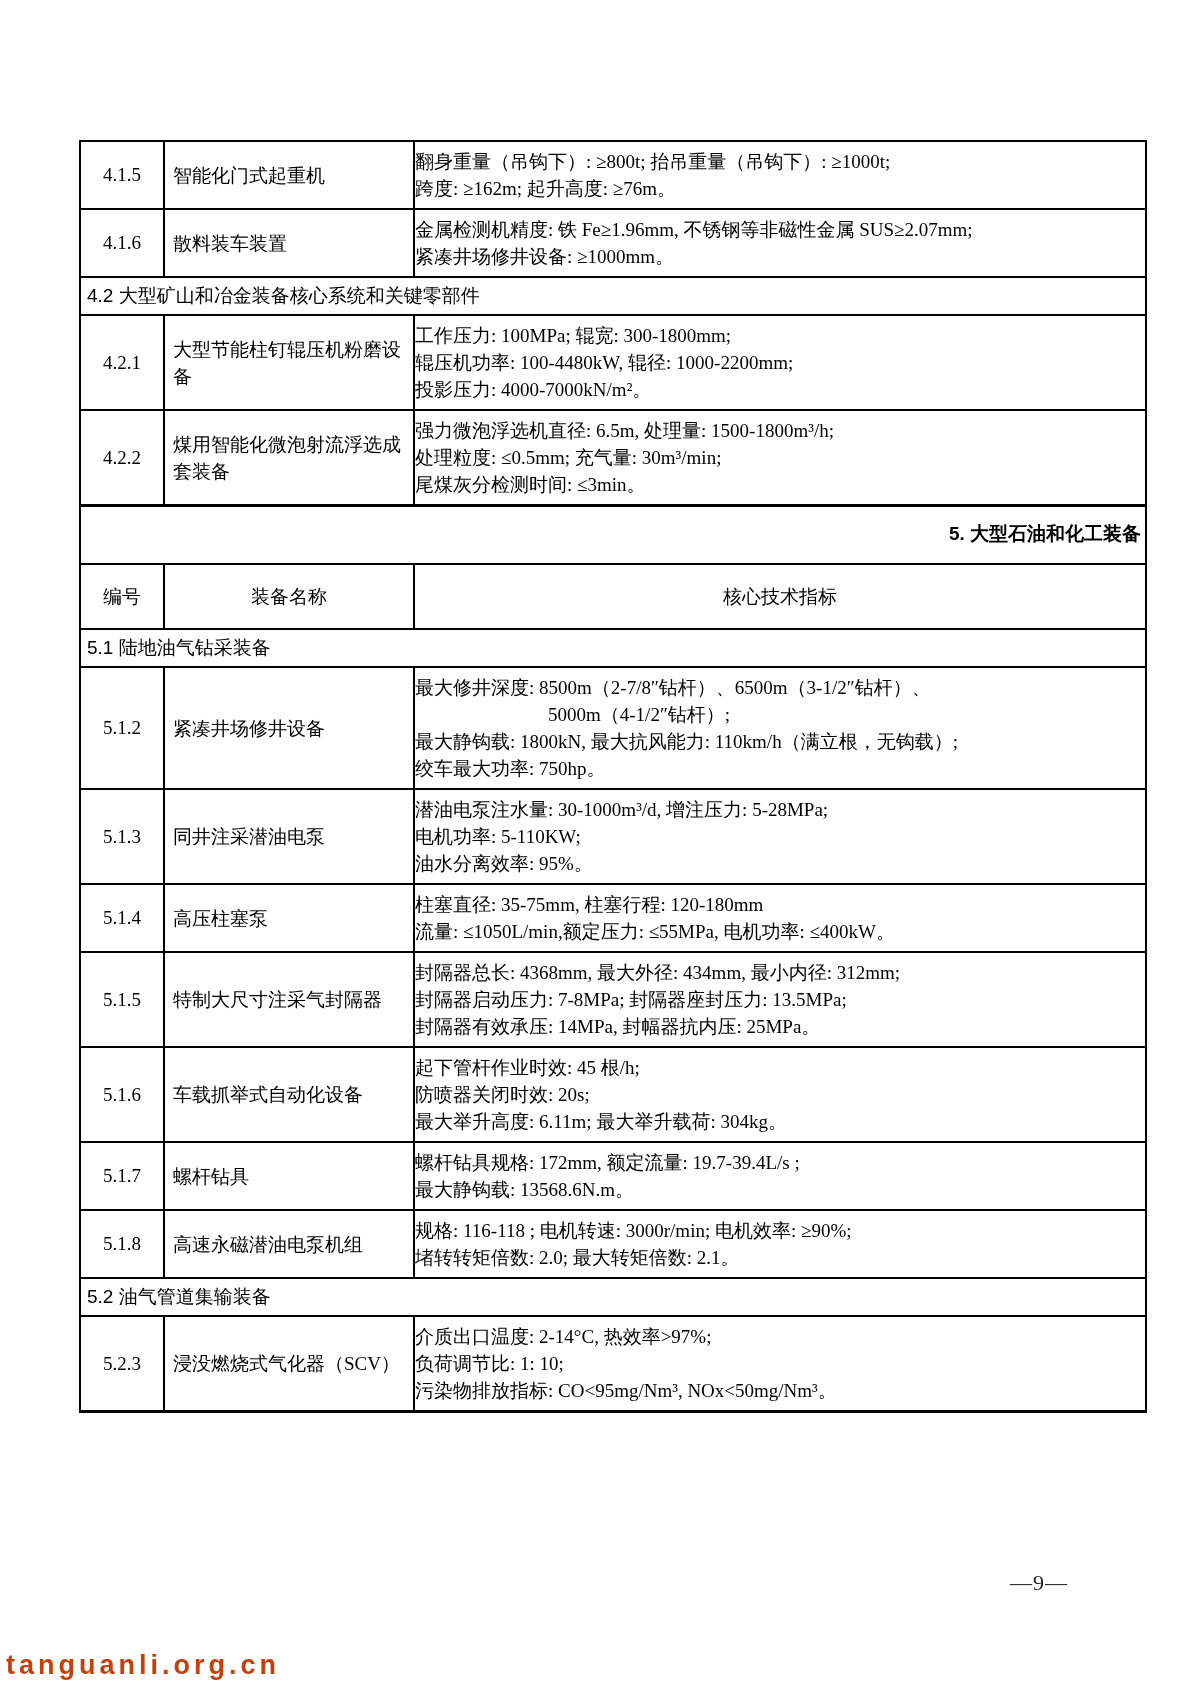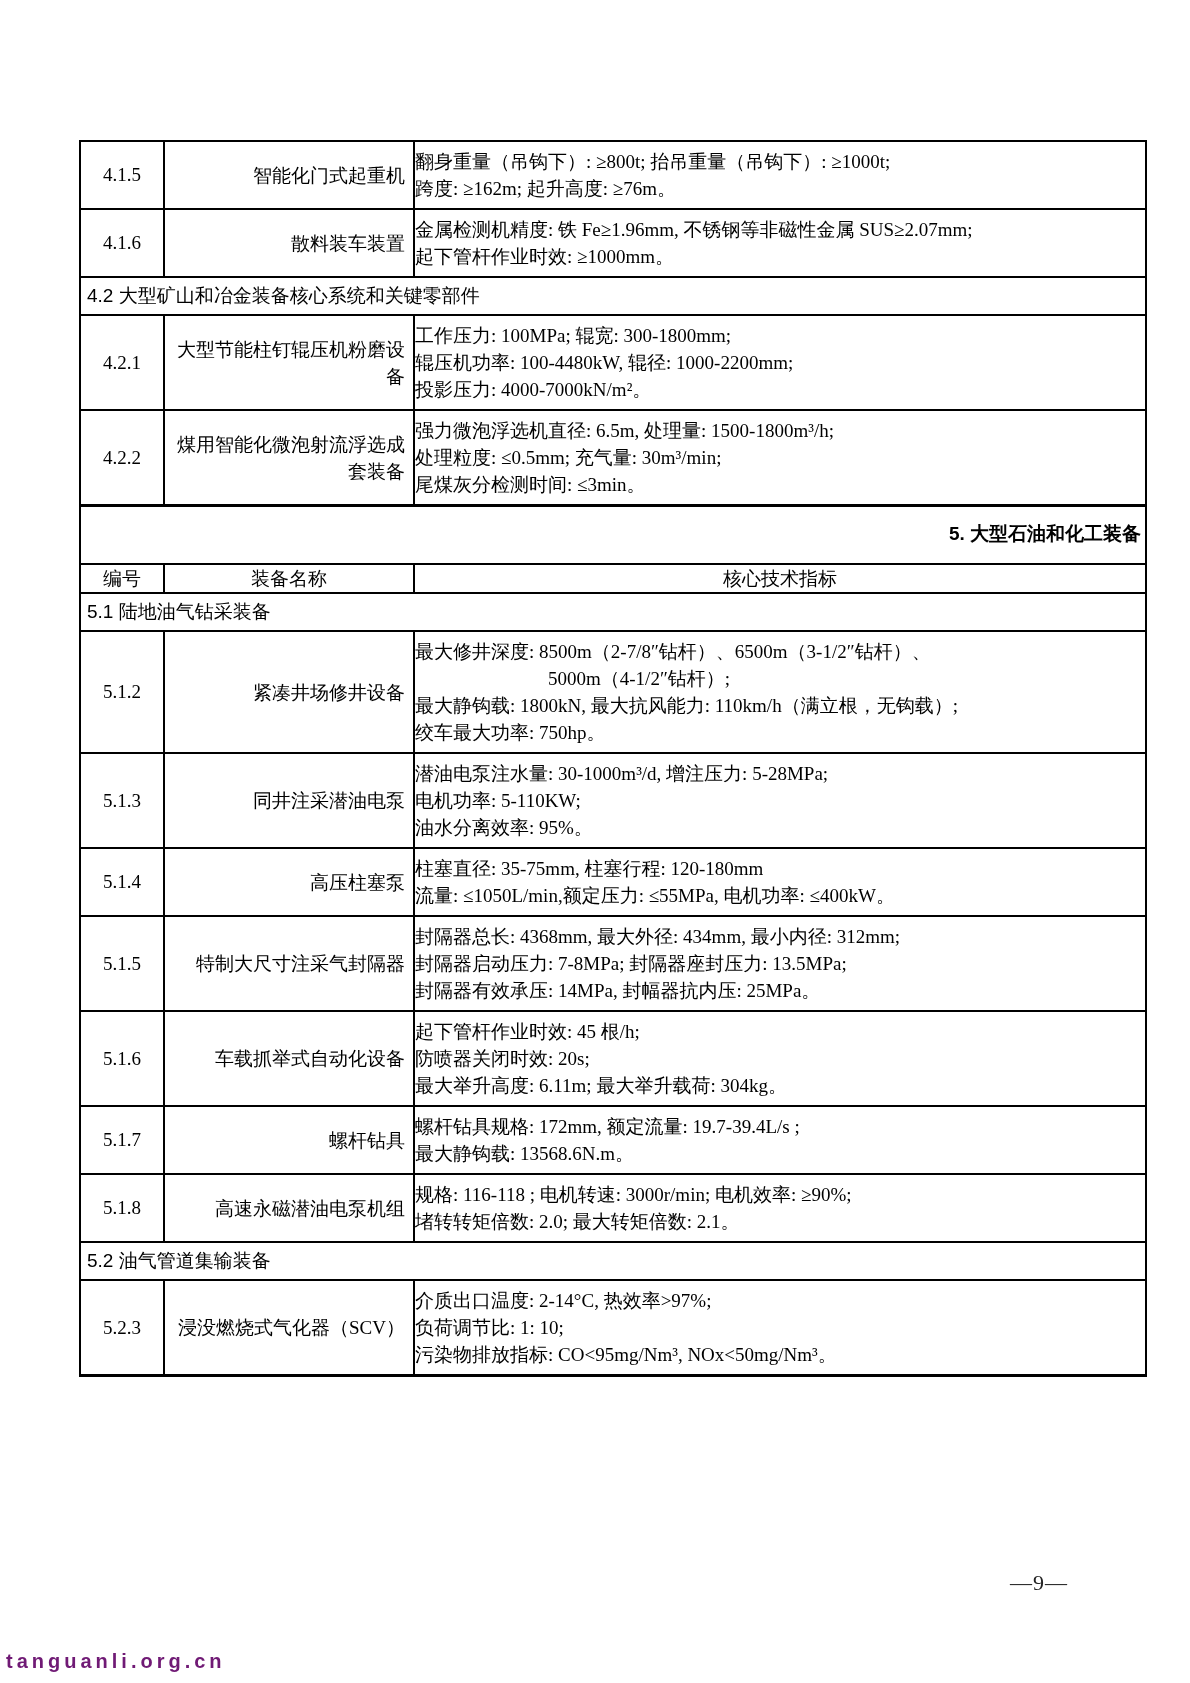--- a/index.html
+++ b/index.html
@@ -23,21 +23,21 @@
   table.spec td{
     border:2px solid #000;
     vertical-align:middle;
     font-size:19px;
   }
   td.c-id{
     width:78px;text-align:center;
     padding:6px 2px;
   }
   td.c-name{
-    width:232px;text-align:right;
+    width:232px;text-align:left;
     padding:6px 8px;line-height:27px;
   }
   td.c-specs{
     width:722px;text-align:left;
     padding:6px 8px 6px 0;
   }
   .spec-line{
     line-height:27px;
     white-space:pre-wrap;
   }
@@ -54,37 +54,37 @@
   td.c-heading{
     font-family:"Liberation Sans","DejaVu Sans",sans-serif;
     font-weight:bold;
     font-size:31px;
     padding:14px 4px 16px 6px;
     text-align:right;
   }
   td.c-colhead{
     text-align:center;
     font-size:20px;
-    padding:0 2px;
+    padding:18px 2px;
   }
   .page-number{
     position:absolute;
     left:1010px;top:1570px;
     font-size:22px;
     letter-spacing:1px;
     color:#222;
   }
   .watermark{
     position:absolute;
     left:6px;top:1650px;
     font-family:"Liberation Sans","DejaVu Sans",sans-serif;
     font-weight:bold;
-    font-size:20px;
+    font-size:27px;
     letter-spacing:4px;
-    color:#701a75;
+    color:#c2410c;
   }
 </style>
 </head>
 <body>
 
 <div class="page">
 
   <table class="spec">
     <tbody>
         <tr>
@@ -93,21 +93,21 @@
           <td class="c-specs">
             <div class="spec-line">翻身重量（吊钩下）: ≥800t; 抬吊重量（吊钩下）: ≥1000t;</div>
             <div class="spec-line">跨度: ≥162m; 起升高度: ≥76m。</div>
           </td>
         </tr>
         <tr>
           <td class="c-id">4.1.6</td>
           <td class="c-name">散料装车装置</td>
           <td class="c-specs">
             <div class="spec-line">金属检测机精度: 铁 Fe≥1.96mm, 不锈钢等非磁性金属 SUS≥2.07mm;</div>
-            <div class="spec-line">起下管杆作业时效: ≥1000mm。</div>
+            <div class="spec-line">紧凑井场修井设备: ≥1000mm。</div>
           </td>
         </tr>
         <tr>
           <td class="c-section" colspan="3">4.2 大型矿山和冶金装备核心系统和关键零部件</td>
         </tr>
         <tr>
           <td class="c-id">4.2.1</td>
           <td class="c-name">大型节能柱钉辊压机粉磨设备</td>
           <td class="c-specs">
             <div class="spec-line">工作压力: 100MPa; 辊宽: 300-1800mm;</div>

